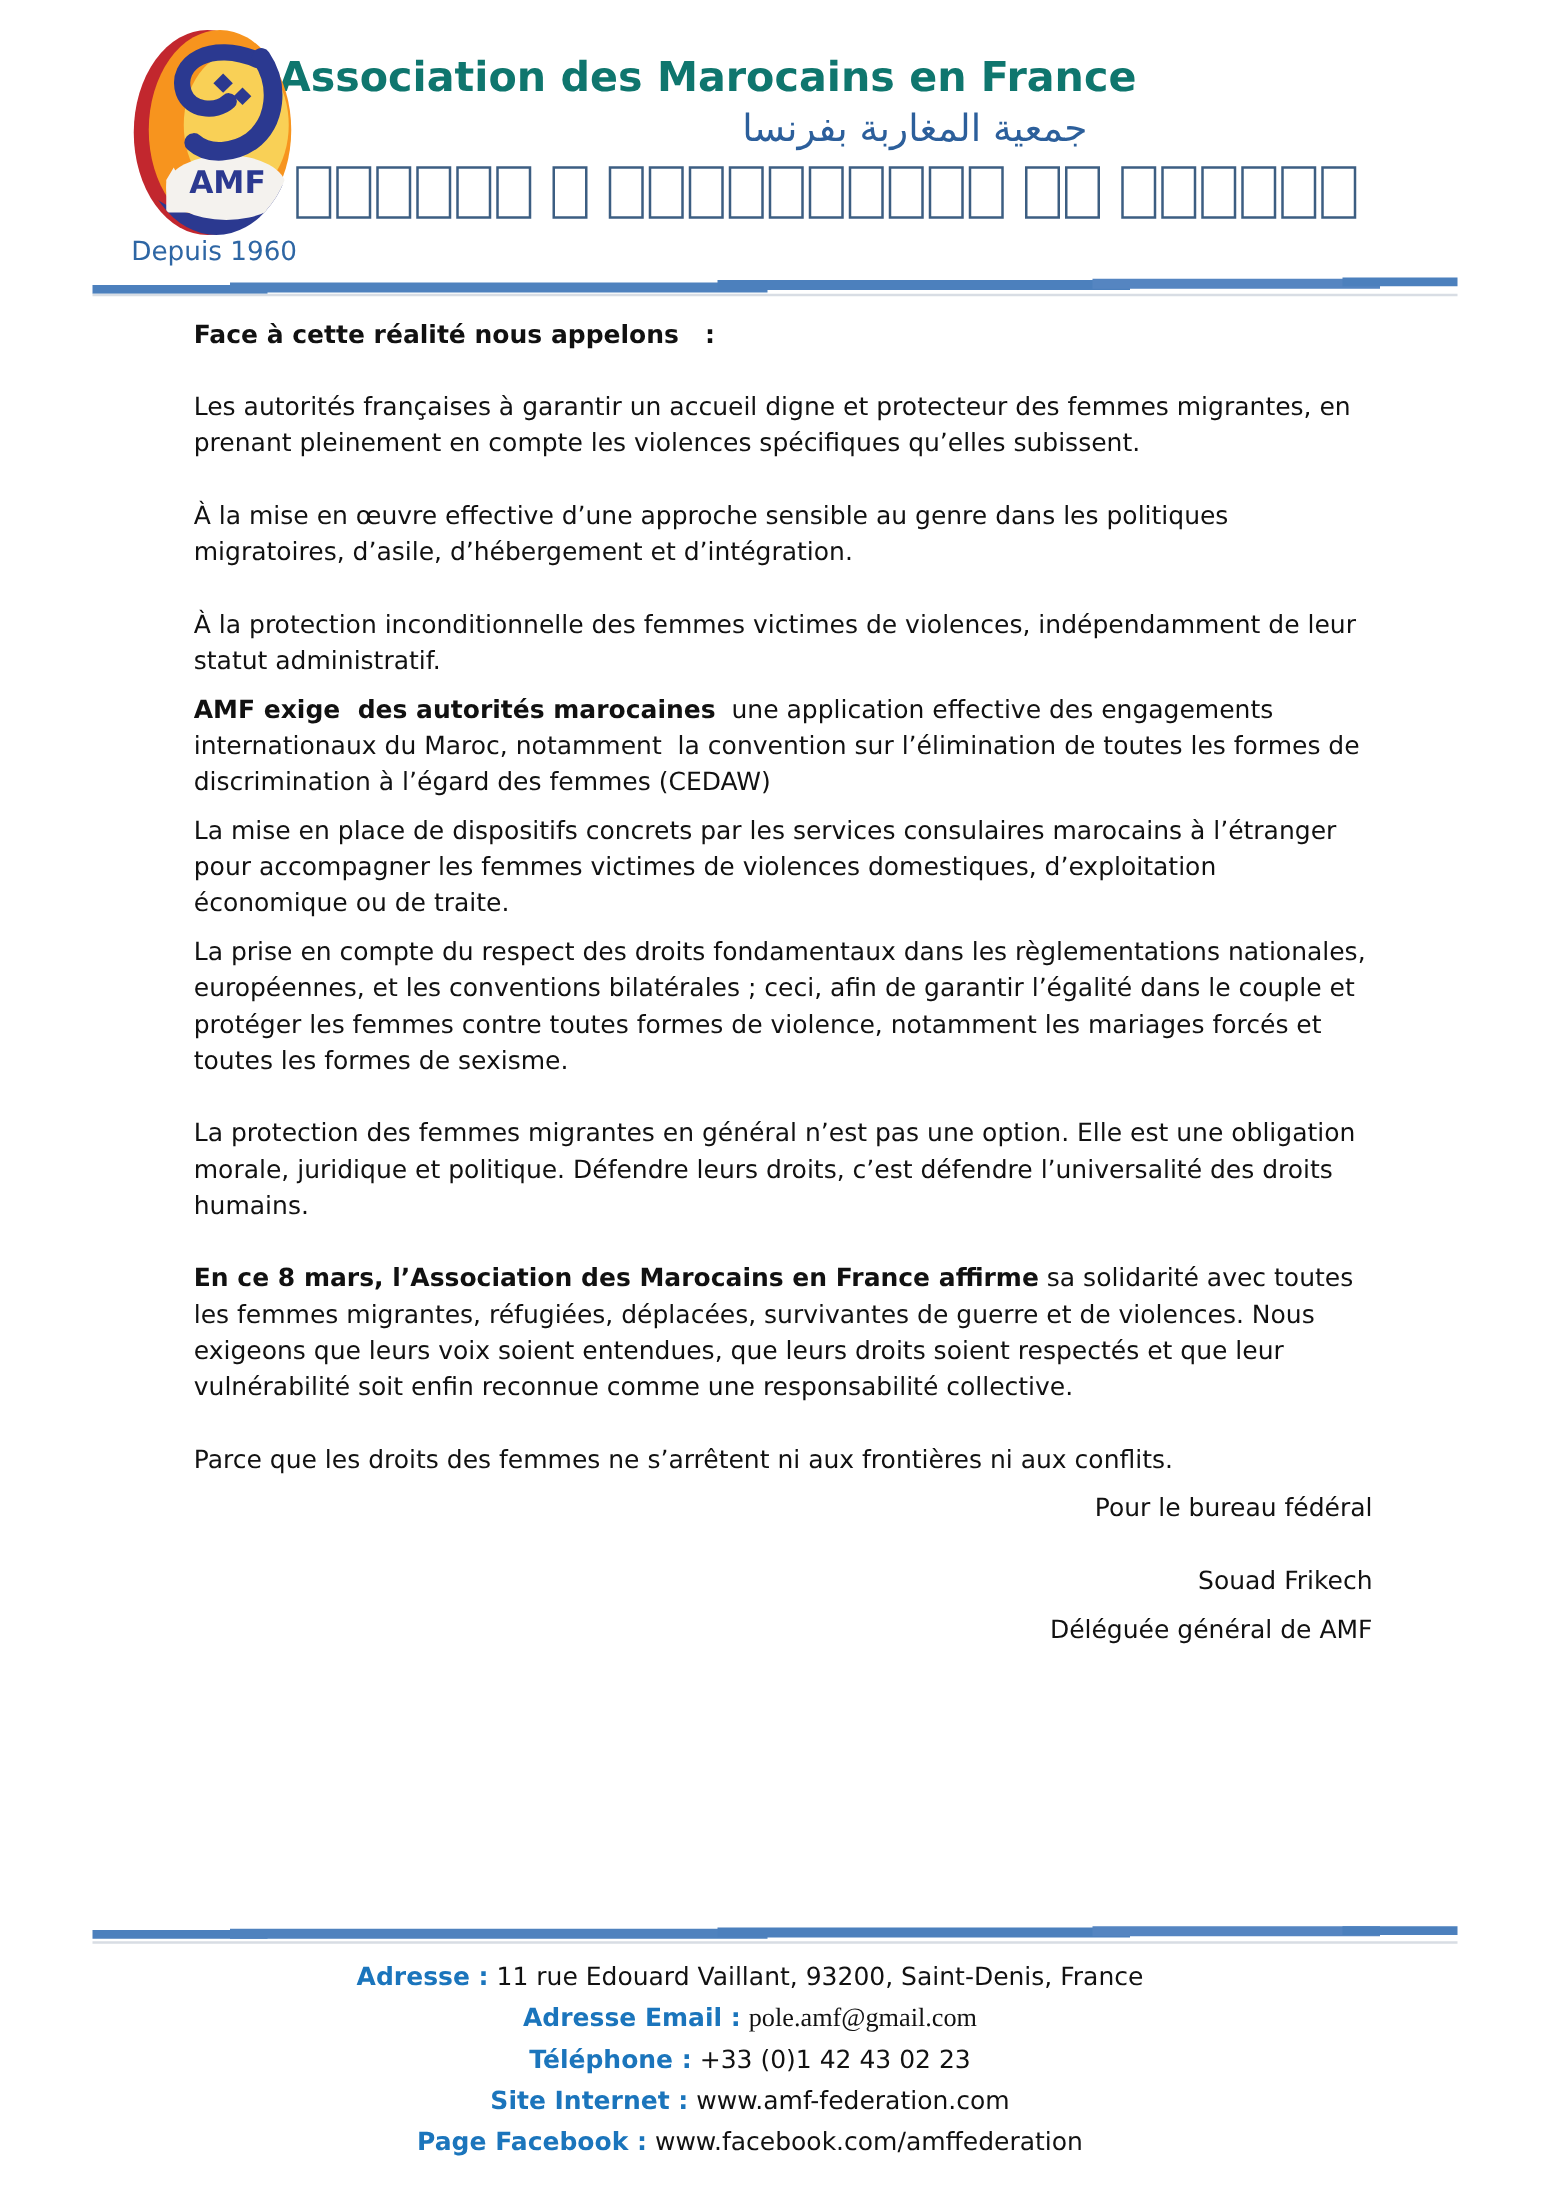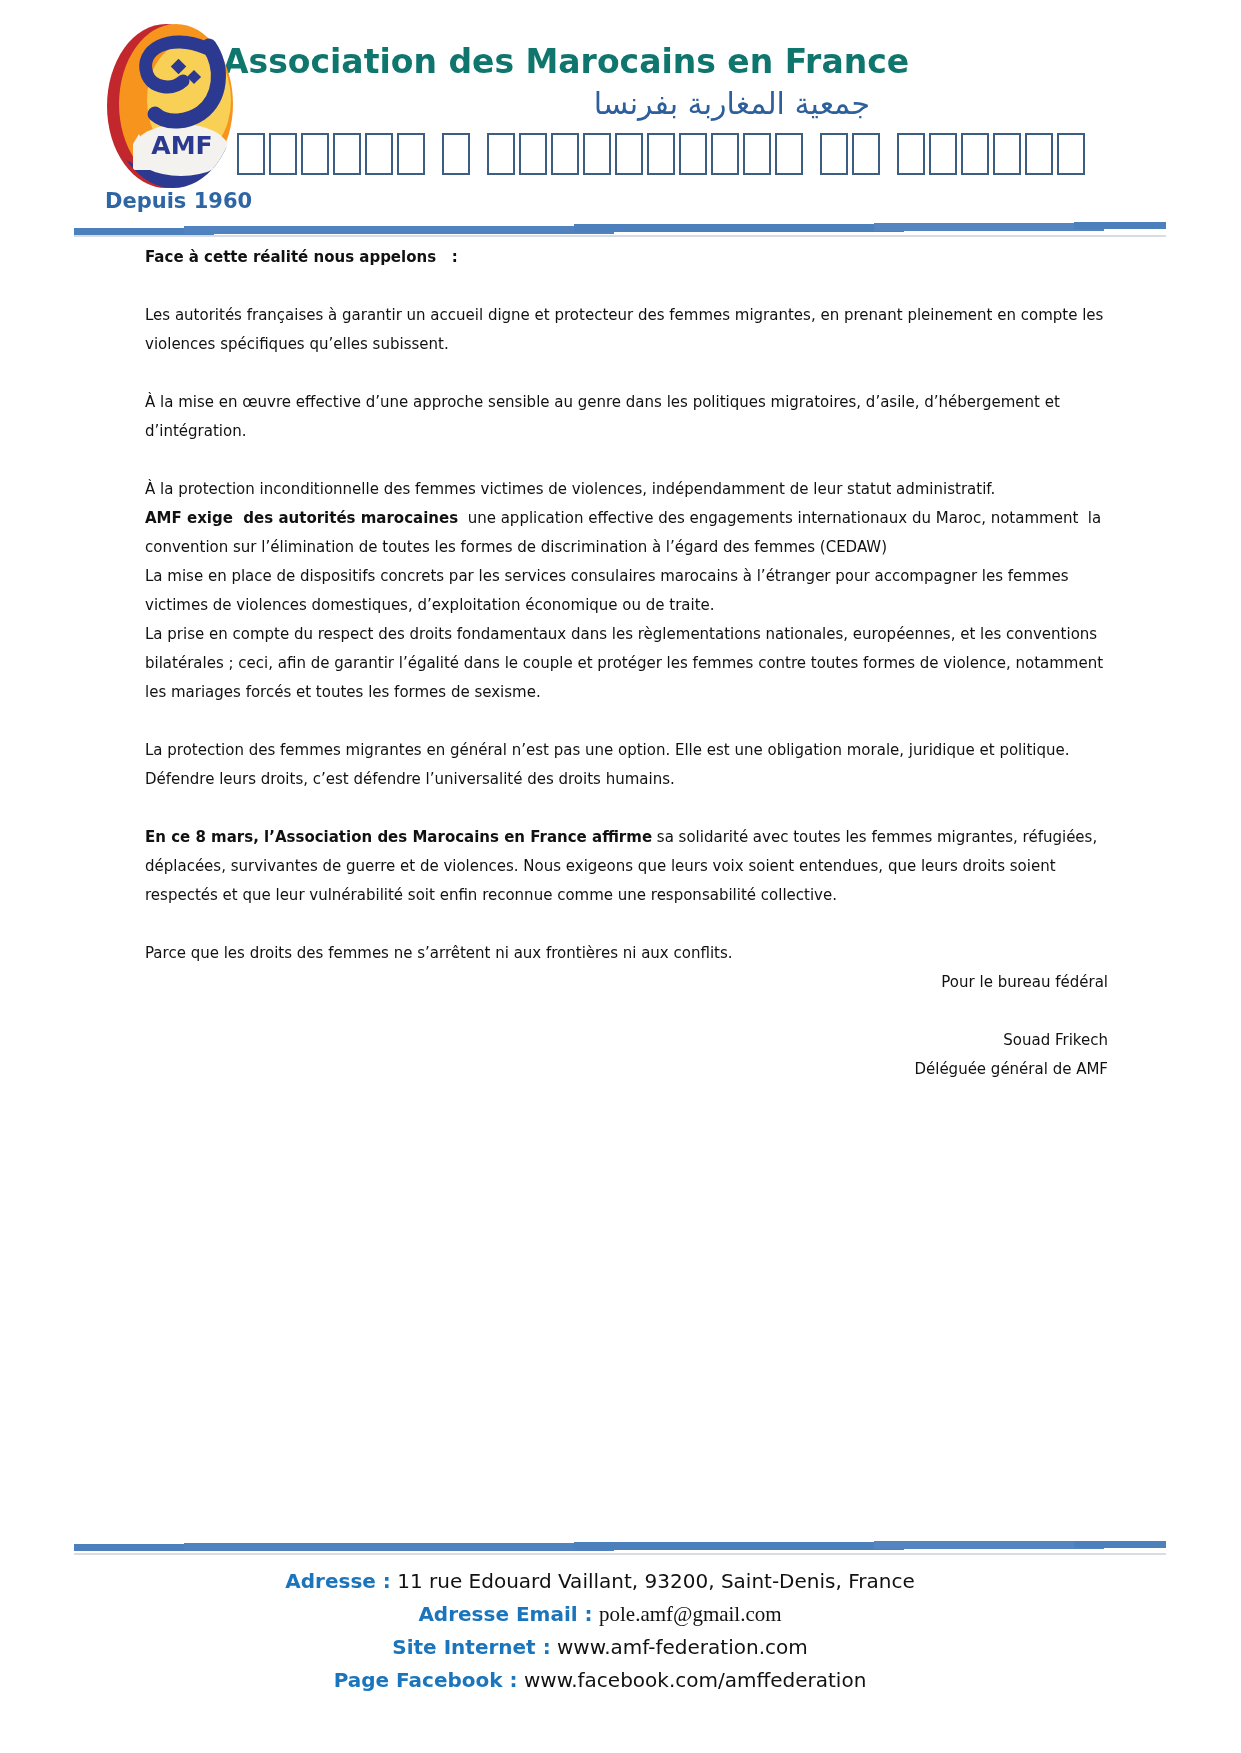--- a/index.html
+++ b/index.html
@@ -1,21 +1,21 @@
 <!DOCTYPE html>
 <html><head>
 <meta charset="utf-8">
 <style>
   html,body{margin:0;padding:0;background:#888;}
   .page{position:relative;width:1241px;height:1753px;background:#ffffff;overflow:hidden;
         font-family:"DejaVu Sans",sans-serif;color:#111;}
 
   
   .logo{position:absolute;left:103px;top:20px;width:140px;height:170px;z-index:5;}
-  .since{position:absolute;left:105px;top:189px;font-size:21px;font-weight:bold;color:#2E66A4;z-index:6;}
+  .since{position:absolute;left:105px;top:189px;font-size:21px;font-weight:normal;color:#2E66A4;z-index:6;}
   .org-title{position:absolute;left:223px;top:42px;font-size:33px;font-weight:bold;color:#0f766e;white-space:nowrap;z-index:1;}
   .org-arabic{position:absolute;left:250px;top:86px;width:620px;text-align:right;direction:rtl;
               font-size:30px;color:#2C5F9B;z-index:1;}
   .tifinagh{position:absolute;left:237px;top:133px;white-space:nowrap;z-index:1;}
   .tgroup{display:inline-block;margin-right:13px;}
   .tbox{display:inline-block;width:24px;height:38px;border:2px solid #3C5E82;margin-right:4px;vertical-align:middle;}
 
   
   .rule{position:absolute;left:74px;width:1092px;height:16px;}
   .rule-top{top:222px;}
@@ -25,21 +25,21 @@
   .rule .s2{left:110px;top:4px;width:430px;height:8px;background:#4F82BE;}
   .rule .s3{left:500px;top:2px;width:330px;height:8px;}
   .rule .s4{left:800px;top:1px;width:230px;height:8px;background:#5585C1;}
   .rule .s5{left:1000px;top:0;width:92px;height:7px;}
   .rule .edge{left:0;top:13px;width:1092px;height:2px;background:#d8dde4;}
   .rule-bottom .s1{top:4px;}.rule-bottom .s2{top:3px;}.rule-bottom .s3{top:2px;}
   .rule-bottom .s4{top:1px;}.rule-bottom .s5{top:1px;}
 
   
   .content{position:absolute;left:145px;top:243px;width:963px;font-size:20px;line-height:29px;}
-  .content p,.content h2{margin:0;white-space:pre-wrap;font-size:15px;line-height:29px;font-weight:normal;}
+  .content p,.content h2{margin:10px;white-space:pre-wrap;font-size:20px;line-height:29px;font-weight:normal;}
   .content h2{font-weight:bold;}
   .gap{margin-top:29px !important;}
   .right{text-align:right;}
   .bold{font-weight:bold;}
   .nowrap{white-space:nowrap !important;}
 
   
   .footer-rows{position:absolute;left:60px;top:1565px;width:1080px;text-align:center;
                font-size:20px;line-height:33px;}
   .flabel{font-weight:bold;color:#1B75BC;}
@@ -124,20 +124,24 @@
   <div class="footer-rows">
     <div>
       <span class="flabel">Adresse :</span>
       <span class="fvalue">11 rue Edouard Vaillant, 93200, Saint-Denis, France</span>
     </div>
     <div>
       <span class="flabel">Adresse Email :</span>
       <span class="fvalue serif">pole.amf@gmail.com</span>
     </div>
     <div>
+      <span class="flabel">Téléphone :</span>
+      <span class="fvalue">+33 (0)1 42 43 02 23</span>
+    </div>
+    <div>
       <span class="flabel">Site Internet :</span>
       <span class="fvalue">www.amf-federation.com</span>
     </div>
     <div>
       <span class="flabel">Page Facebook :</span>
       <span class="fvalue">www.facebook.com/amffederation</span>
     </div>
   </div>
 
 </div>

